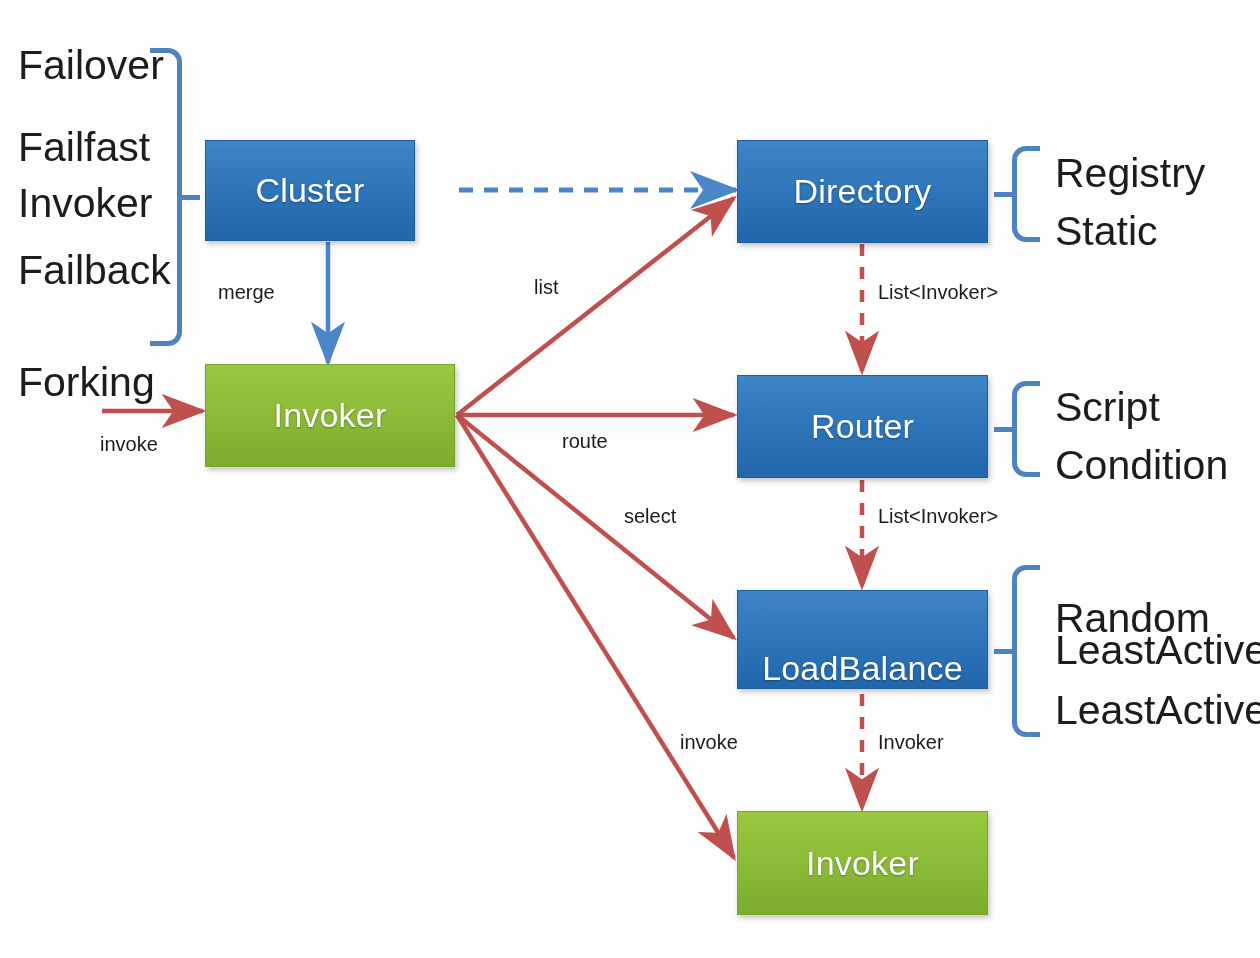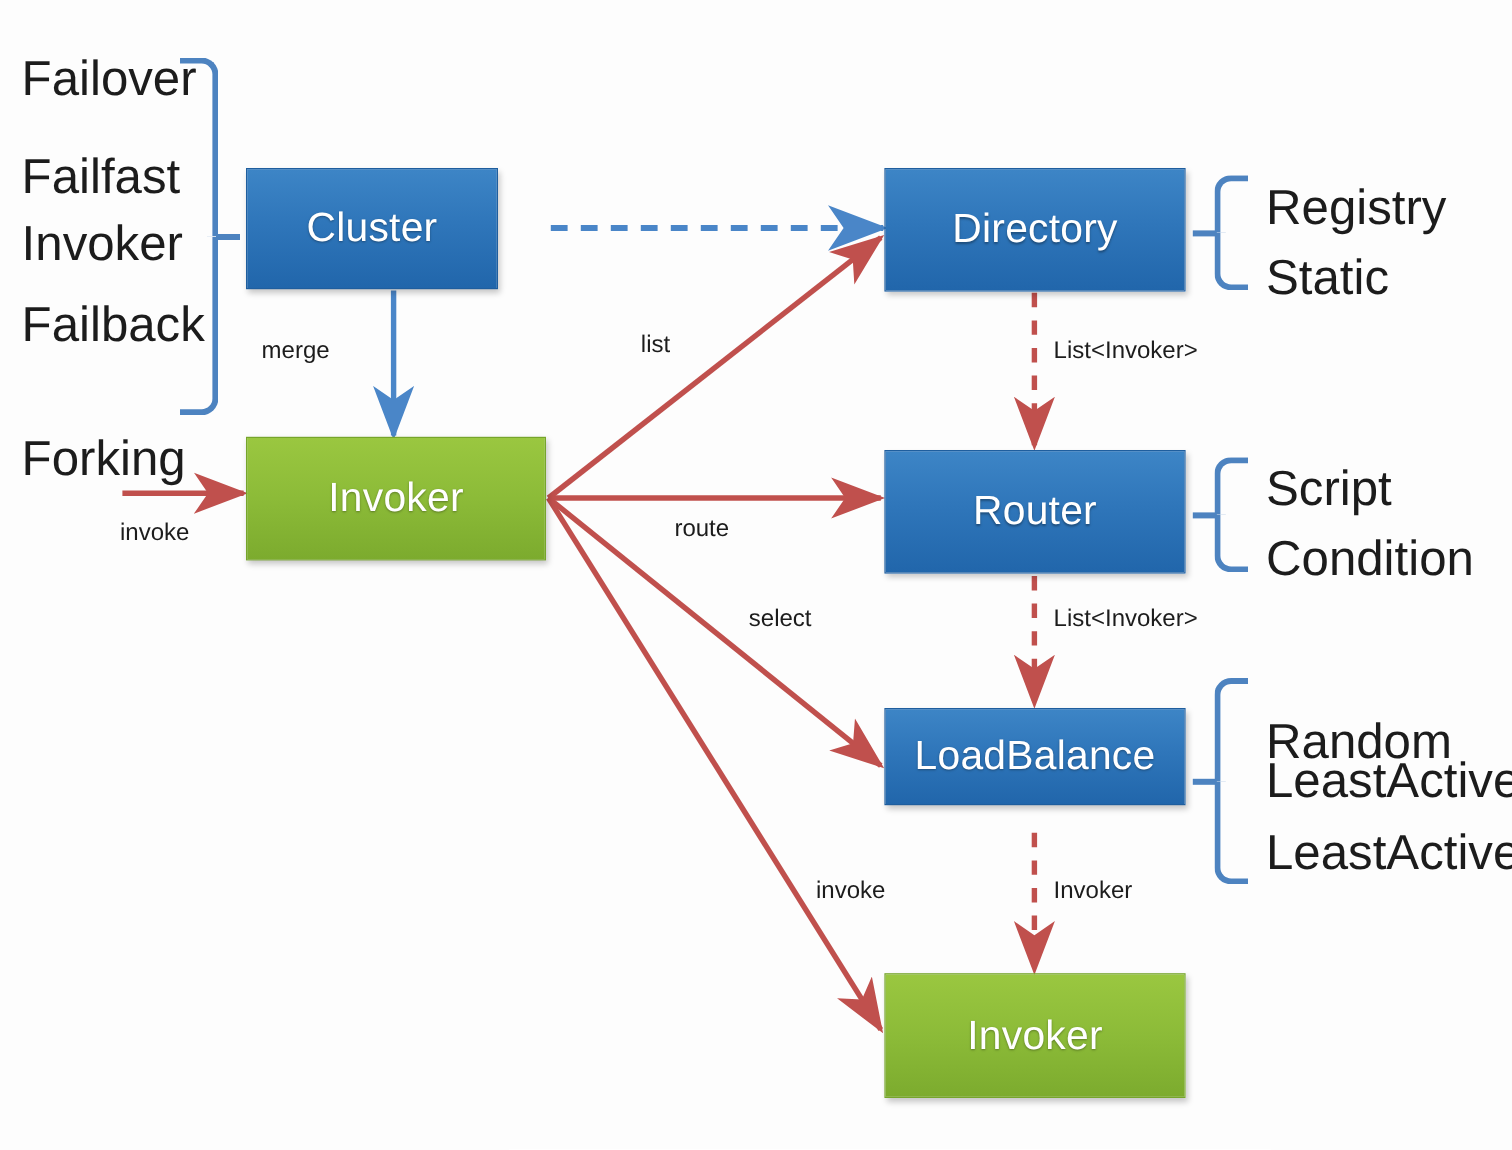--- a/index.html
+++ b/index.html
@@ -155,21 +155,21 @@
   </div>
 
   <div class="node blue" style="left:737px; top:375px; width:251px; height:103px;">
     <span>Router</span>
   </div>
 
   <div class="node blue" style="left:737px; top:140px; width:251px; height:103px;">
     <span>Directory</span>
   </div>
 
-  <div class="node blue" style="left:737px; top:590px; width:251px; height:81px;">
+  <div class="node blue" style="left:737px; top:590px; width:251px; height:99px;align-items:flex-end;">
     <span>LoadBalance</span>
   </div>
 
   <div class="node green" style="left:737px; top:811px; width:251px; height:104px;">
     <span>Invoker</span>
   </div>
 
   <div class="brace left" style="left:150px; top:48px; width:32px; height:298px;">
     <div class="half top" style="height:50%;"></div>
     <div class="half bot" style="height:50%;"></div>

